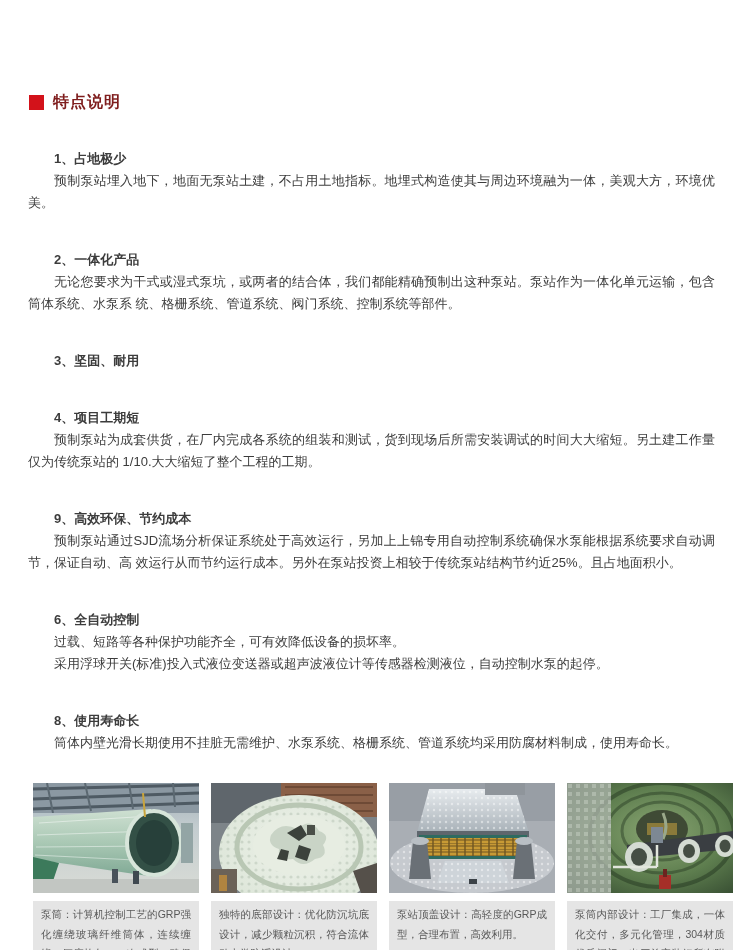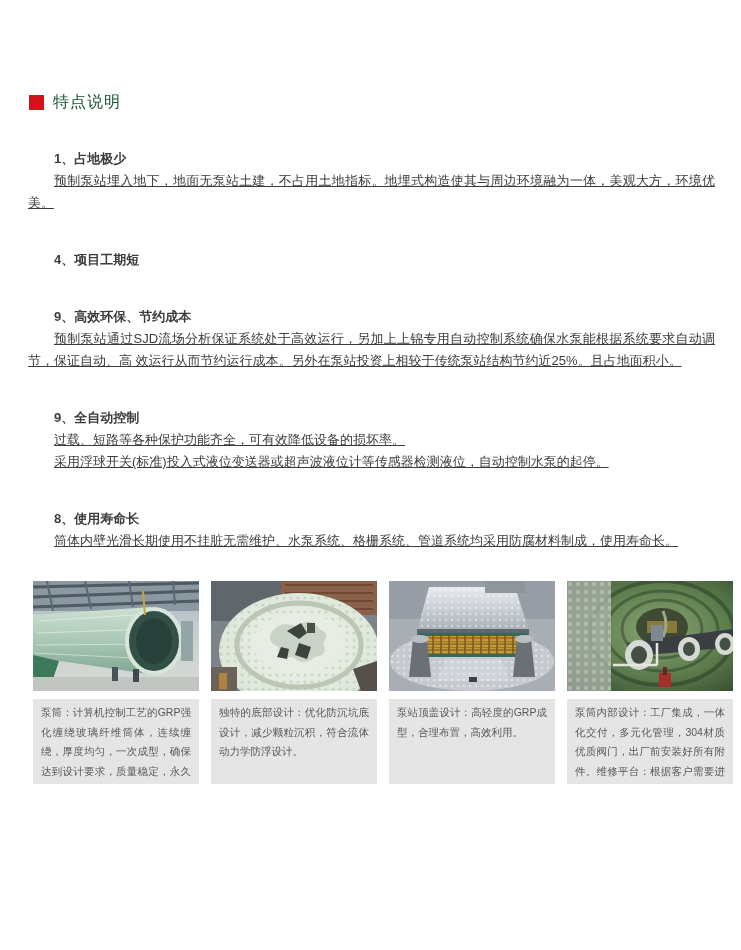--- a/index.html
+++ b/index.html
@@ -7,26 +7,26 @@
   body {
     height:950px; overflow:hidden;
     font-family:"Liberation Sans","DejaVu Sans",sans-serif;
     color:#3d3d3d;
   }
   .doc { padding:92px 26px 0 28px; }
 
   
   .section-header { display:flex; align-items:center; gap:9px; margin-left:1px; }
   .red-square { width:15px; height:15px; background:#d3121a; flex:0 0 auto; }
-  .header-title { color:#14532d; font-size:16px; font-weight:normal; letter-spacing:1px; }
+  .header-title { color:#7f1d1d; font-size:16px; font-weight:bold; letter-spacing:1px; }
 
   
   .features { margin-top:14px; width:687px; font-size:13px; line-height:22px; color:#3c3c3c; }
   .feature-title { font-weight:bold; text-indent:2em;margin-top:35px; }
-  .feature-para  { text-indent:2em; text-align:justify;text-decoration:underline; }
+  .feature-para  { text-indent:2em; text-align:justify; }
 
   
   .gallery { margin-top:29px; margin-left:5px; display:flex; gap:12px; }
   .gallery-item { width:166px; flex:0 0 auto; }
   .photo { width:166px; height:110px; display:block; }
   .caption {
     margin-top:8px; height:85px; overflow:hidden;
     background:#e5e5e5; color:#585858;
     padding:4px 8px; font-size:10.5px; line-height:19.5px;
     text-align:justify;
@@ -41,30 +41,36 @@
     <span class="red-square"></span>
     <span class="header-title">特点说明</span>
   </div>
 
   <div class="features">
     <div class="feature">
       <div class="feature-title">1、占地极少</div>
       <div class="feature-para">预制泵站埋入地下，地面无泵站土建，不占用土地指标。地埋式构造使其与周边环境融为一体，美观大方，环境优美。</div>
     </div>
     <div class="feature">
+      <div class="feature-title">2、一体化产品</div>
+      <div class="feature-para">无论您要求为干式或湿式泵坑，或两者的结合体，我们都能精确预制出这种泵站。泵站作为一体化单元运输，包含筒体系统、水泵系 统、格栅系统、管道系统、阀门系统、控制系统等部件。</div>
+    </div>
+    <div class="feature">
+      <div class="feature-title">3、坚固、耐用</div>
     </div>
     <div class="feature">
       <div class="feature-title">4、项目工期短</div>
+      <div class="feature-para">预制泵站为成套供货，在厂内完成各系统的组装和测试，货到现场后所需安装调试的时间大大缩短。另土建工作量仅为传统泵站的 1/10.大大缩短了整个工程的工期。</div>
     </div>
     <div class="feature">
       <div class="feature-title">9、高效环保、节约成本</div>
       <div class="feature-para">预制泵站通过SJD流场分析保证系统处于高效运行，另加上上锦专用自动控制系统确保水泵能根据系统要求自动调节，保证自动、高 效运行从而节约运行成本。另外在泵站投资上相较于传统泵站结构节约近25%。且占地面积小。</div>
     </div>
     <div class="feature">
-      <div class="feature-title">9、全自动控制</div>
+      <div class="feature-title">6、全自动控制</div>
       <div class="feature-para">过载、短路等各种保护功能齐全，可有效降低设备的损坏率。</div>
       <div class="feature-para">采用浮球开关(标准)投入式液位变送器或超声波液位计等传感器检测液位，自动控制水泵的起停。</div>
     </div>
     <div class="feature">
       <div class="feature-title">8、使用寿命长</div>
       <div class="feature-para">筒体内壁光滑长期使用不挂脏无需维护、水泵系统、格栅系统、管道系统均采用防腐材料制成，使用寿命长。</div>
     </div>
   </div>
 
   <div class="gallery">

